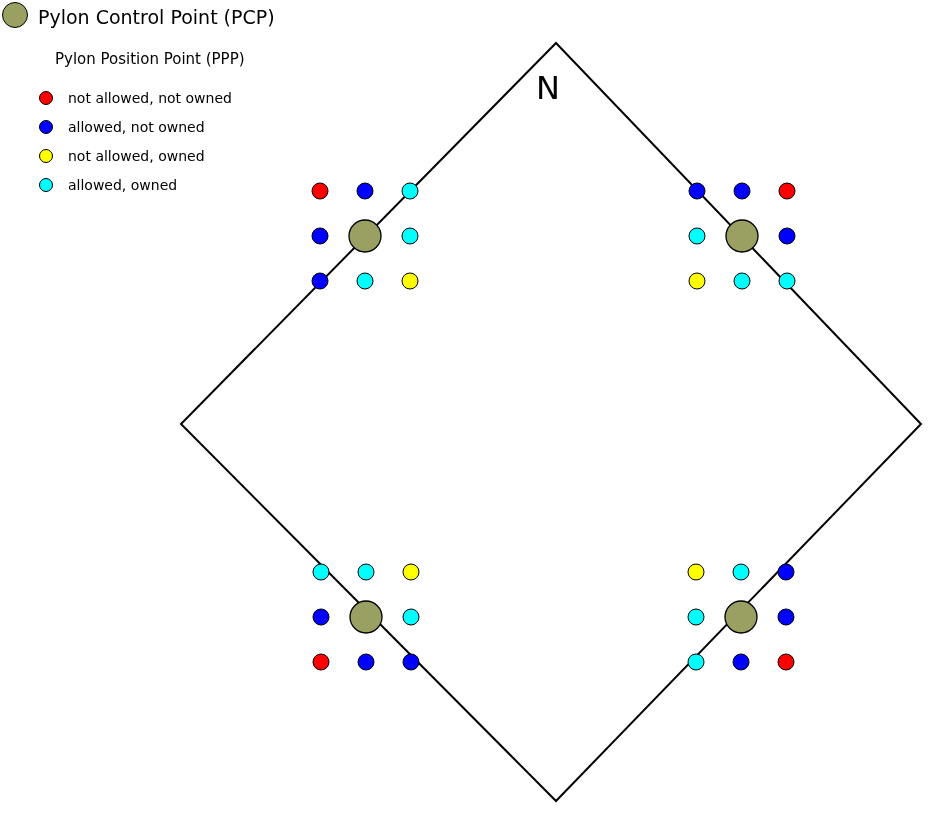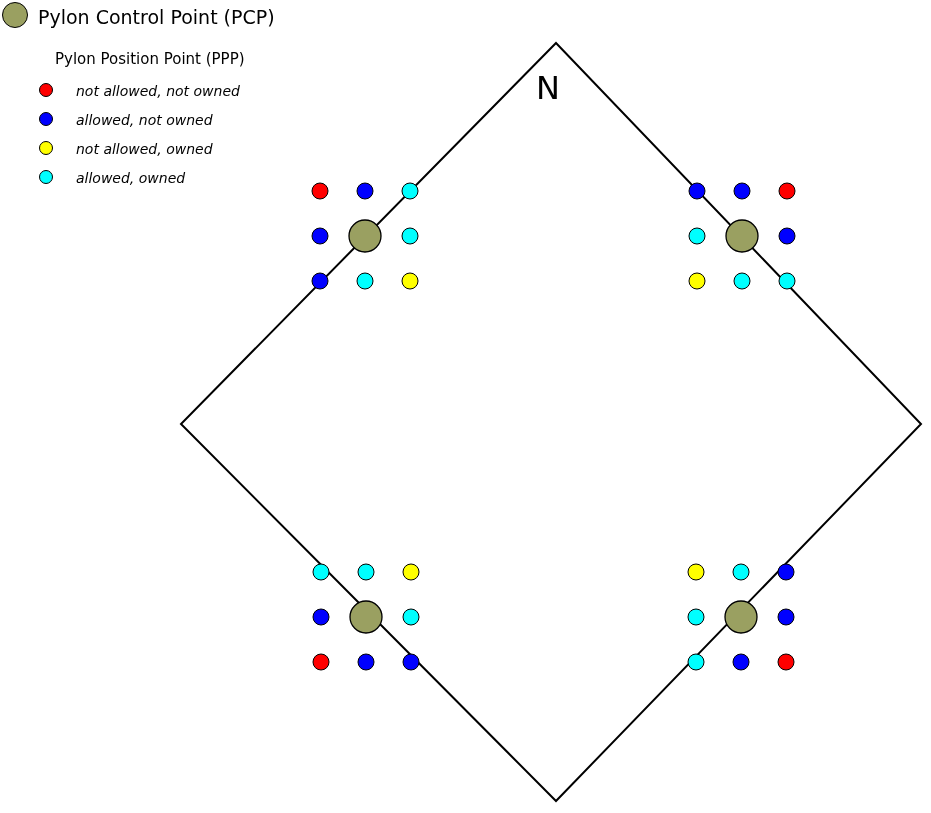--- a/index.html
+++ b/index.html
@@ -26,21 +26,21 @@
     border: 1px solid #000; box-sizing: border-box; flex: 0 0 auto;
   }
   .legend-title { font-size: 19px; white-space: nowrap; }
 
   .ppp-title {
     position: absolute; left: 55px; top: 50px;
     font-size: 15px; white-space: nowrap;
   }
 
   .legend-items { position: absolute; left: 39px; top: 83px; }
-  .legend-item { display: flex; align-items: flex-start; height: 29px; gap: 23px; font-style: italic; }
+  .legend-item { display: flex; align-items: center; height: 29px; gap: 15px; }
   .legend-dot {
     width: 14px; height: 14px; border-radius: 50%;
     border: 1px solid #000; box-sizing: border-box; flex: 0 0 auto;
   }
   .legend-item-label { font-size: 14px; white-space: nowrap; }
 
   .north-label {
     position: absolute; left: 536px; top: 72px;
     font-size: 32px; line-height: 1;
   }

